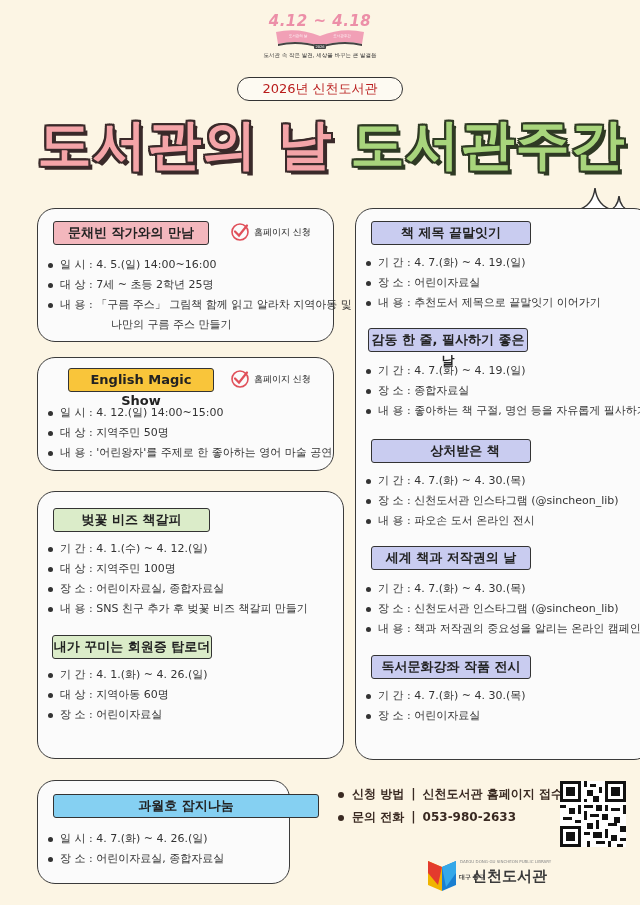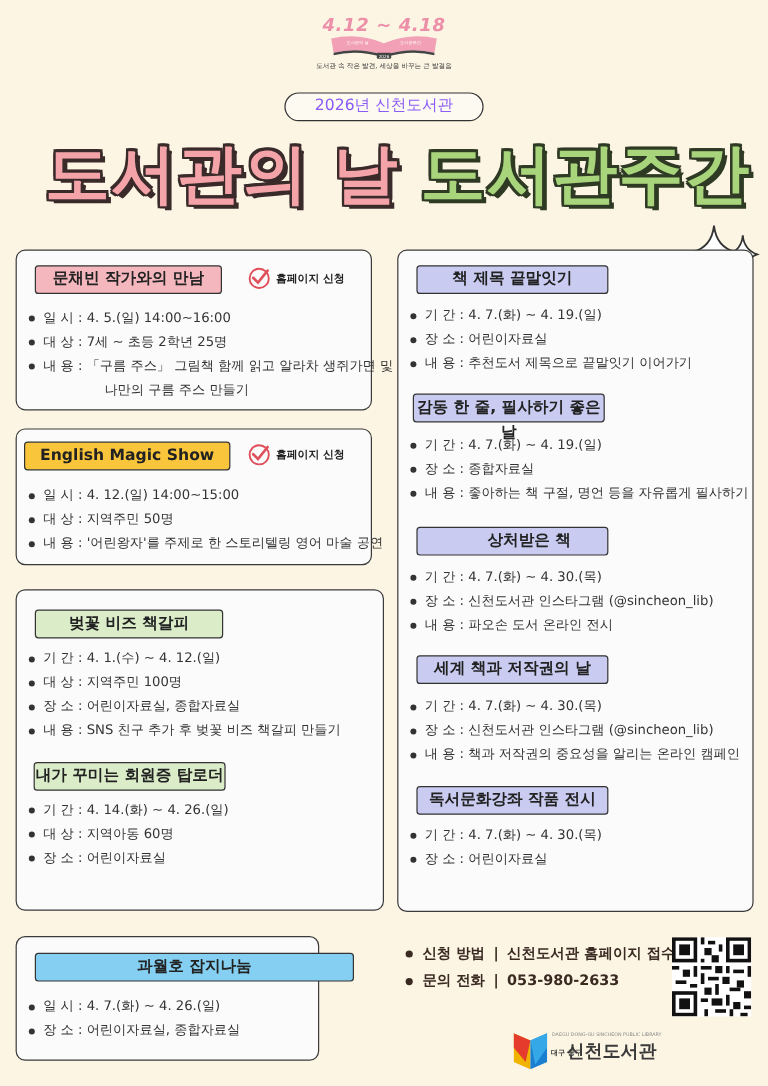--- a/index.html
+++ b/index.html
@@ -19,54 +19,54 @@
   }
   .logo-book { position: absolute; left: 12px; top: 16px; width: 92px; height: 22px; }
   .logo-tagline {
     position: absolute; left: -10px; right: -10px; top: 40px; text-align: center;
     font-size: 5.5px; color: #333;
   }
   
   .year-pill {
     position: absolute; left: 237px; top: 77px; width: 166px; height: 24px;
     border: 1.5px solid #333; border-radius: 14px; background: #fdfaf2;
-    text-align: center; font-size: 13px; line-height: 21px; color: #8b5cf6;
+    text-align: center; font-size: 13px; line-height: 21px; color: #b91c1c;
   }
   
   .big-title {
     position: absolute; left: 0; right: 0; top: 110px; height: 70px;
     text-align: center; font-weight: bold; font-size: 54px; line-height: 70px;
     letter-spacing: 1px;
     padding-left: 23px;
   }
   .big-title .pink {
     color: #f4a4a8;
     text-shadow: -2px -2px 0 #3a2a2a, 2px -2px 0 #3a2a2a, -2px 2px 0 #3a2a2a, 2px 2px 0 #3a2a2a, 4px 4px 0 #3a2a2a, 2px 0 0 #3a2a2a, -2px 0 0 #3a2a2a, 0 2px 0 #3a2a2a, 0 -2px 0 #3a2a2a;
     margin-right: 18px;
   }
   .big-title .green {
     color: #a8d57c;
     text-shadow: -2px -2px 0 #2f3a24, 2px -2px 0 #2f3a24, -2px 2px 0 #2f3a24, 2px 2px 0 #2f3a24, 4px 4px 0 #2f3a24, 2px 0 0 #2f3a24, -2px 0 0 #2f3a24, 0 2px 0 #2f3a24, 0 -2px 0 #2f3a24;
   }
   
   .card {
     position: absolute; background: #fbfbfb;
-    border: 1.8px solid #3b3b3b; border-radius: 8px;
+    border: 1.8px solid #3b3b3b; border-radius: 18px; margin-left: 24px;
   }
   .pill-title {
     position: absolute; height: 24px; border: 1.5px solid #333; border-radius: 3px;
     text-align: center; font-weight: bold; font-size: 13px; line-height: 21px; color: #222;
   }
   .pink-pill { background: #f3b7bd; }
   .yellow-pill { background: #f9c53a; }
   .green-pill { background: #dbecc9; }
   .lav-pill { background: #c9ccf0; }
   .blue-pill { background: #85d0f2; }
   .apply-tag {
-    position: absolute; font-size: 9px; font-weight: bold; color: #222;
+    position: absolute; font-size: 9px; font-weight: normal; color: #222;
     display: flex; align-items: center; gap: 4px; text-align: right;
   }
   .check-icon { width: 20px; height: 20px; display: inline-block; }
   ul.info { list-style: none; position: absolute; left: 8px; right: 8px; }
   ul.info li {
     font-size: 11px; line-height: 20px; color: #333; position: relative;
     padding-left: 14px; white-space: nowrap;
   }
   ul.info li::before {
     content: ""; position: absolute; left: 2px; top: 8px; width: 5px; height: 5px;
@@ -126,51 +126,51 @@
   <div class="apply-tag" style="left:192px; top:13px;">
     <svg class="check-icon" viewBox="0 0 20 20">
         <circle cx="10" cy="10" r="8" fill="none" stroke="#e0505a" stroke-width="1.6"></circle>
         <path d="M5 9.5 L9 13.5 L17 3.5" fill="none" stroke="#e0505a" stroke-width="2.2" stroke-linecap="round"></path>
       </svg>
     <span>홈페이지 신청</span>
   </div>
   <ul class="info" style="top:46px;">
     <li><span>일 시</span> : <span>4. 5.(일) 14:00~16:00</span></li>
     <li><span>대 상</span> : <span>7세 ~ 초등 2학년 25명</span></li>
-    <li><span>내 용</span> : <span>「구름 주스」 그림책 함께 읽고 알라차 생쥐가면 및</span><span class="cont">나만의 구름 주스 만들기</span></li>
+    <li><span>내 용</span> : <span>「구름 주스」 그림책 함께 읽고 알라차 지역아동 및</span><span class="cont">나만의 구름 주스 만들기</span></li>
   </ul>
 </div>
 
 <div class="card" style="left:13px; top:357px; width:297px; height:114px;">
-  <div class="pill-title yellow-pill" style="left:6px; top:10px; width:172px;">English Magic Show</div>
+  <div class="pill-title yellow-pill" style="left:30px; top:10px; width:146px;">English Magic Show</div>
   <div class="apply-tag" style="left:192px; top:11px;">
     <svg class="check-icon" viewBox="0 0 20 20">
         <circle cx="10" cy="10" r="8" fill="none" stroke="#e0505a" stroke-width="1.6"></circle>
         <path d="M5 9.5 L9 13.5 L17 3.5" fill="none" stroke="#e0505a" stroke-width="2.2" stroke-linecap="round"></path>
       </svg>
     <span>홈페이지 신청</span>
   </div>
   <ul class="info" style="top:45px;">
     <li><span>일 시</span> : <span>4. 12.(일) 14:00~15:00</span></li>
     <li><span>대 상</span> : <span>지역주민 50명</span></li>
-    <li><span>내 용</span> : <span>'어린왕자'를 주제로 한 스토리텔링 영어 마술 공연</span></li>
+    <li><span>내 용</span> : <span>'어린왕자'를 주제로 한 좋아하는 영어 마술 공연</span></li>
   </ul>
 </div>
 
 <div class="card" style="left:13px; top:491px; width:307px; height:268px;">
   <div class="pill-title green-pill" style="left:15px; top:16px; width:157px;">벚꽃 비즈 책갈피</div>
   <ul class="info" style="top:47px;">
     <li><span>기 간</span> : <span>4. 1.(수) ~ 4. 12.(일)</span></li>
     <li><span>대 상</span> : <span>지역주민 100명</span></li>
     <li><span>장 소</span> : <span>어린이자료실, 종합자료실</span></li>
     <li><span>내 용</span> : <span>SNS 친구 추가 후 벚꽃 비즈 책갈피 만들기</span></li>
   </ul>
   <div class="pill-title green-pill" style="left:14px; top:143px; width:160px;">내가 꾸미는 회원증 탑로더</div>
   <ul class="info" style="top:173px;">
-    <li><span>기 간</span> : <span>4. 14.(화) ~ 4. 26.(일)</span></li>
+    <li><span>기 간</span> : <span>4. 1.(화) ~ 4. 26.(일)</span></li>
     <li><span>대 상</span> : <span>지역아동 60명</span></li>
     <li><span>장 소</span> : <span>어린이자료실</span></li>
   </ul>
 </div>
 
 <div class="card" style="left:13px; top:780px; width:253px; height:104px;">
   <div class="pill-title blue-pill" style="left:15px; top:13px; width:266px;">과월호 잡지나눔</div>
   <ul class="info" style="top:48px;">
     <li><span>일 시</span> : <span>4. 7.(화) ~ 4. 26.(일)</span></li>
     <li><span>장 소</span> : <span>어린이자료실, 종합자료실</span></li>

